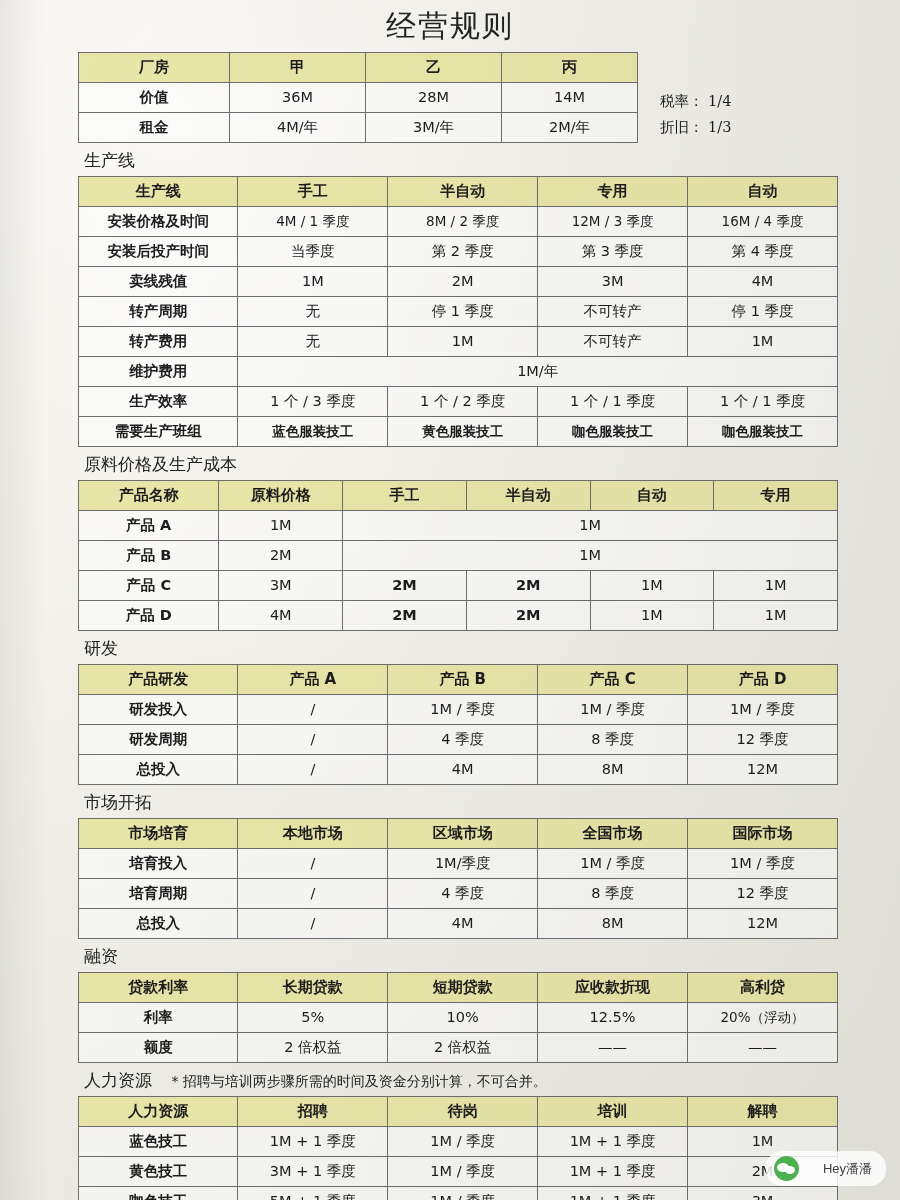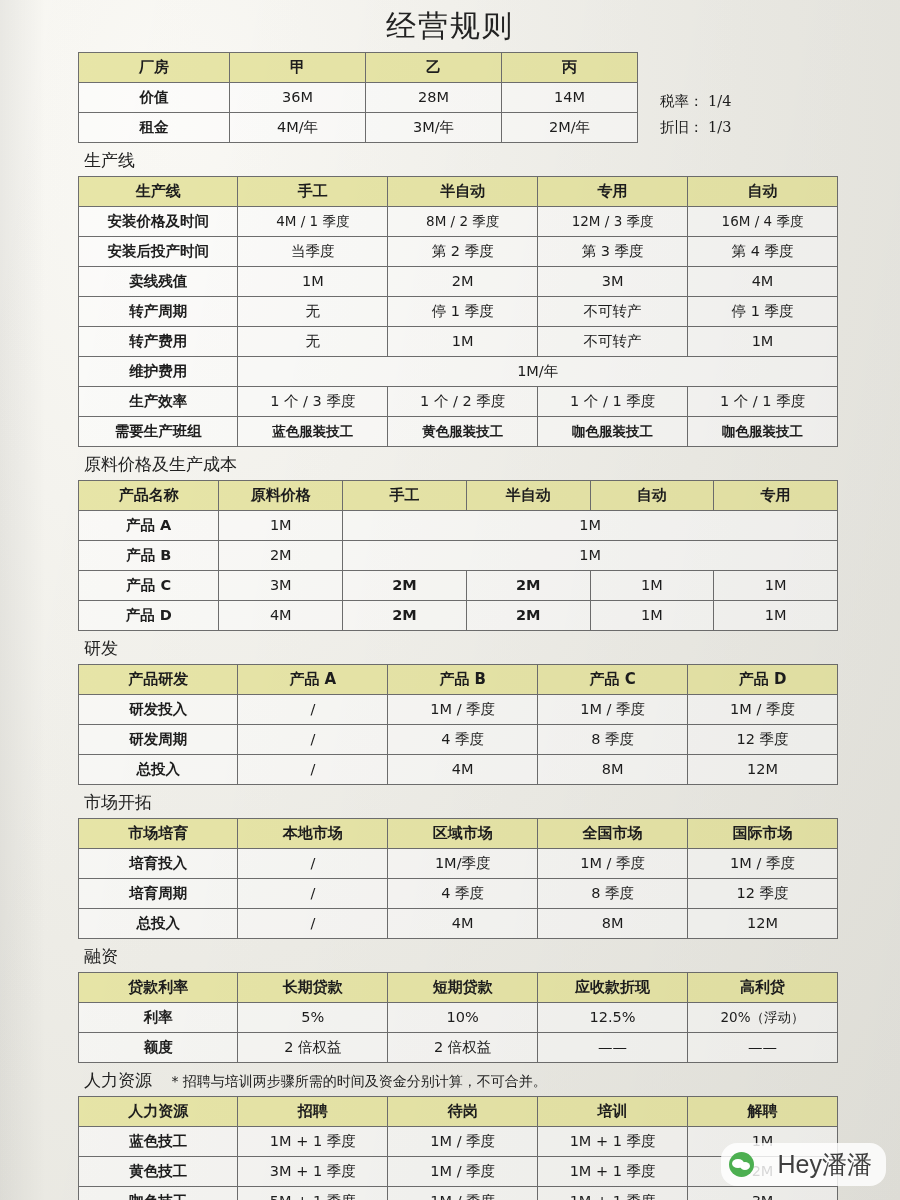--- a/index.html
+++ b/index.html
@@ -80,21 +80,21 @@
   }
   
   .t1{ width:560px; }
   .wm{
     position:absolute;
     right:14px; bottom:14px;
     background:rgba(255,255,255,0.82);
     border-radius:16px;
     padding:5px 14px 5px 8px;
     display:flex; align-items:center; gap:24px;
-    font-size:25px; color:#3f3f3f;
+    font-size:13px; color:#3f3f3f;
     font-family:"Liberation Sans", sans-serif;
   }
   .wm .badge{
     width:25px;height:25px;border-radius:50%;
     background:#4caf50;
     display:inline-block;position:relative;
   }
   .wm .badge:before, .wm .badge:after{
     content:"";position:absolute;background:#fff;border-radius:50%;
   }

